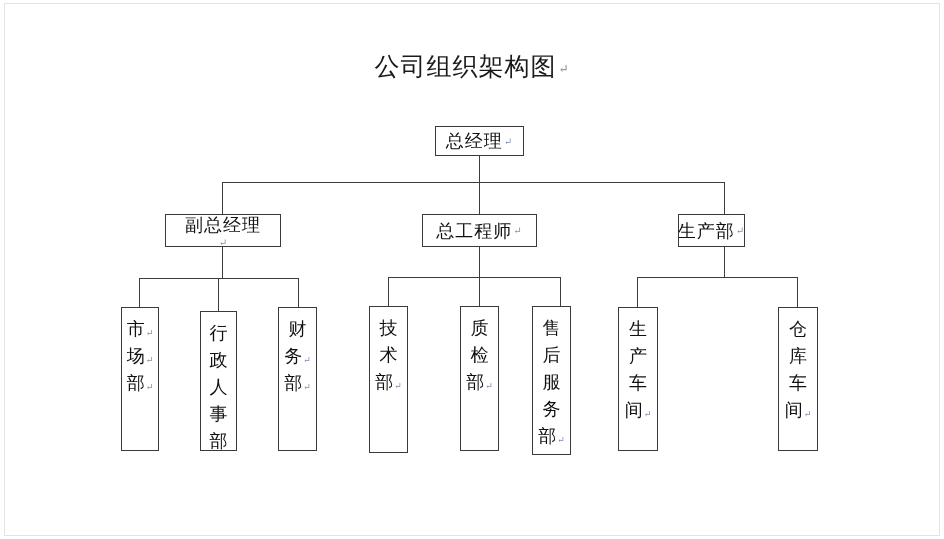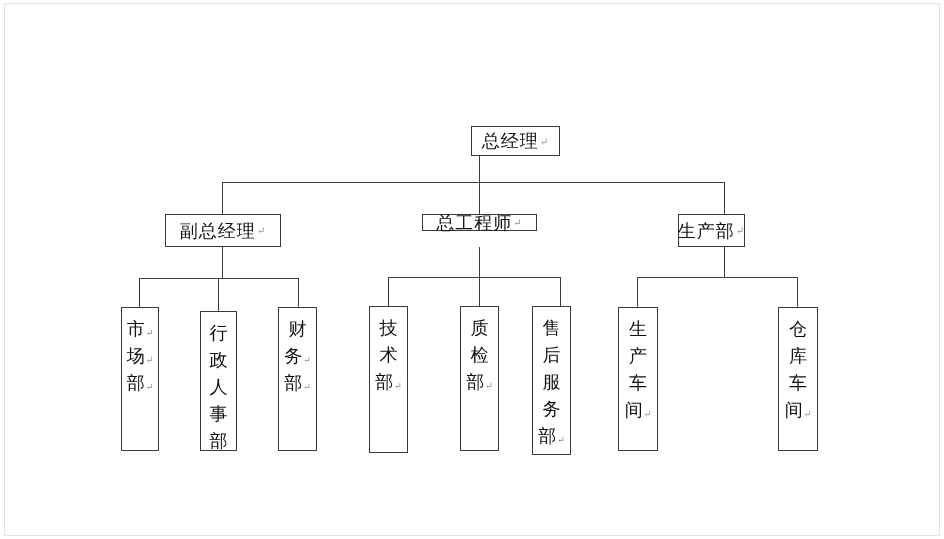--- a/index.html
+++ b/index.html
@@ -95,42 +95,43 @@
   }
   .line.h { height: 1px; }
   .line.v { width: 1px; }
 </style>
 </head>
 <body>
 
 <div id="page">
   <div id="page-border"></div>
 
+  <div class="title"><span>公司组织架构图</span><span class="pilcrow">↵</span></div>
 
   <div id="canvas">
 
-    <div class="node horizontal" style="left:435px; top:126px; width:89px; height:30px;margin-left:36px;">
+    <div class="node horizontal" style="left:435px; top:126px; width:89px; height:30px;">
       <span>总经理</span>
         <span class="pmark">↵</span>
     </div>
 
     <div class="line v" style="left:479px; top:156px; height:26px;"></div>
 
     <div class="line h" style="left:222px; top:182px; width:503px;"></div>
 
     <div class="line v" style="left:222px; top:182px; height:32px;"></div>
     <div class="line v" style="left:479px; top:182px; height:32px;"></div>
     <div class="line v" style="left:724px; top:182px; height:32px;"></div>
 
-    <div class="node horizontal" style="left:165px; top:214px; width:116px; height:33px;">
+    <div class="node horizontal" style="left:165px; top:214px; width:116px; height:33px;flex-direction:column;">
       <span>副总经理</span>
         <span class="pmark">↵</span>
     </div>
 
-    <div class="node horizontal" style="left:422px; top:214px; width:115px; height:17px;">
+    <div class="node horizontal" style="left:422px; top:214px; width:115px; height:33px;">
       <span>总工程师</span>
         <span class="pmark">↵</span>
     </div>
 
     <div class="node horizontal" style="left:678px; top:214px; width:67px; height:33px;">
       <span>生产部</span>
         <span class="pmark">↵</span>
     </div>
 
     <div class="line v" style="left:222px; top:247px; height:31px;"></div>

